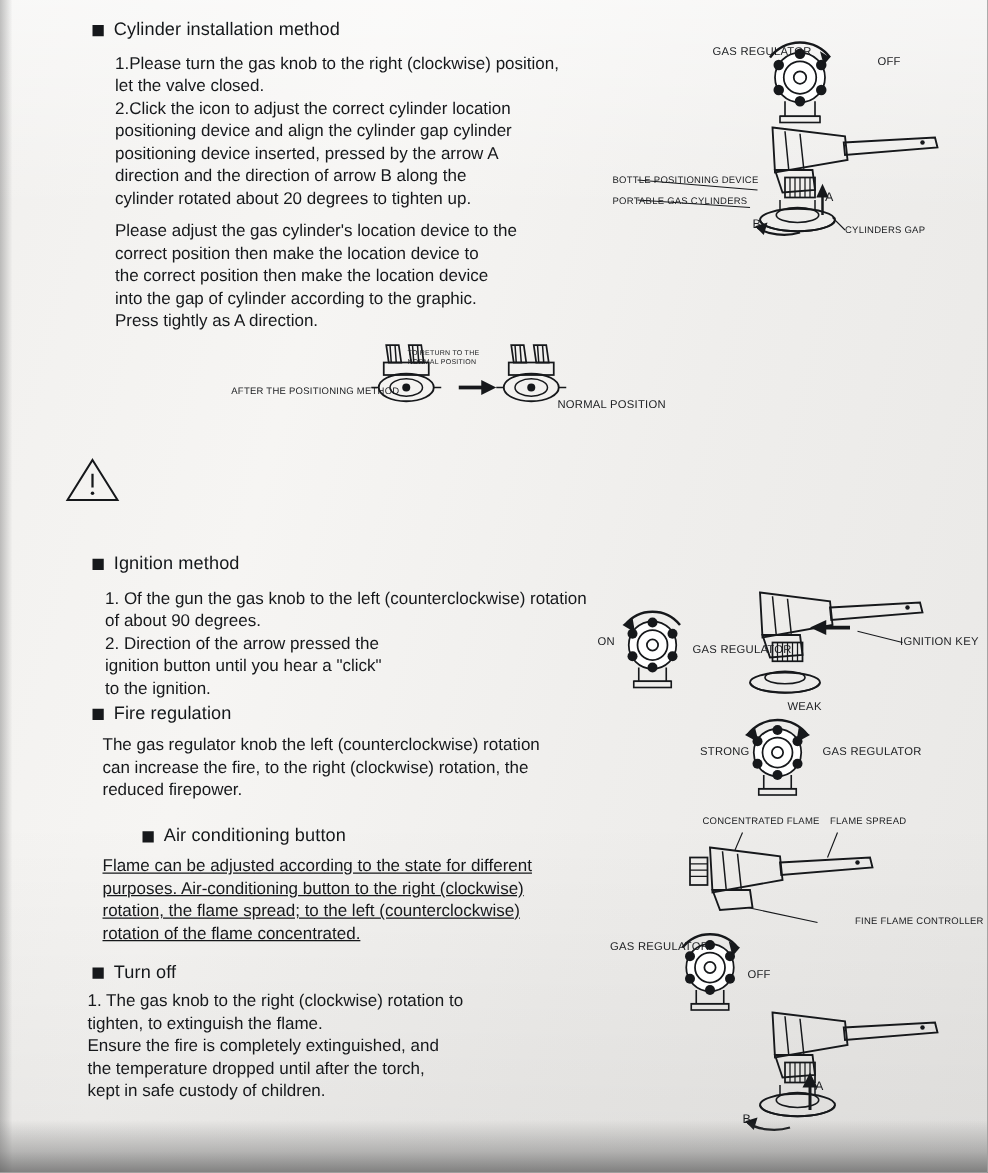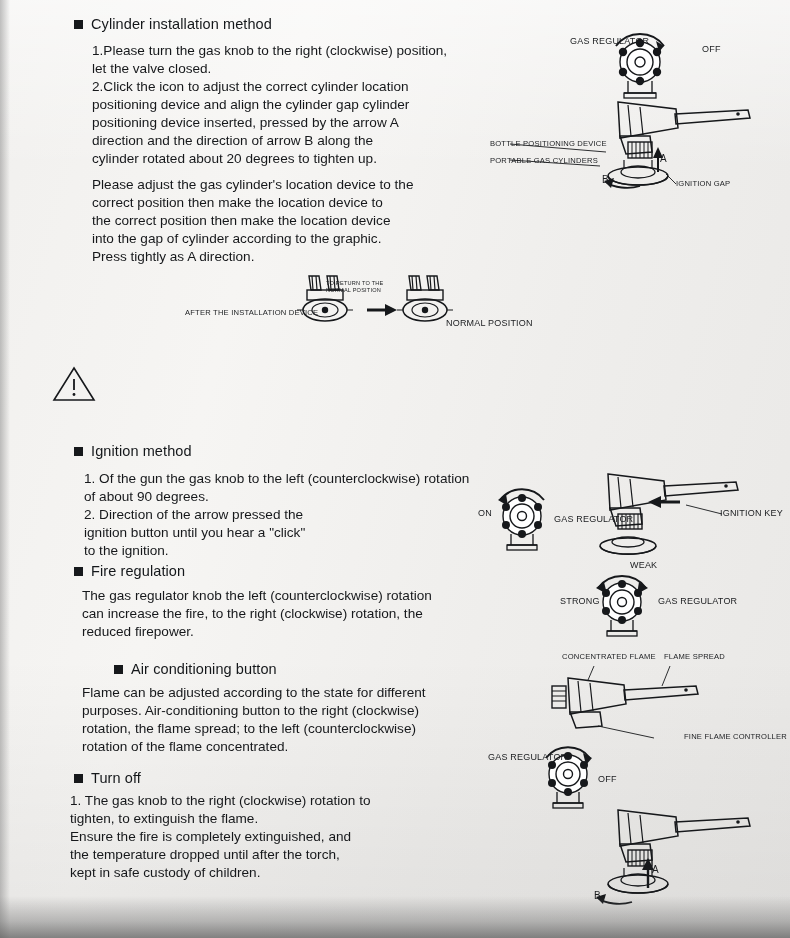--- a/index.html
+++ b/index.html
@@ -163,21 +163,21 @@
 
       <path class="ln" stroke-width="0.9" d="M30,118 L126,126"></path>
       <path class="ln" stroke-width="0.9" d="M30,134 L120,140"></path>
 
       <path class="ln" stroke-width="0.9" d="M196,158 L186,148"></path>
     </svg>
     <div class="lbl" style="left:90px; top:10px;">GAS REGULATOR</div>
     <div class="lbl" style="left:222px; top:18px;">OFF</div>
     <div class="lbl sm" style="left:10px; top:113px;">BOTTLE POSITIONING DEVICE</div>
     <div class="lbl sm" style="left:10px; top:130px;">PORTABLE GAS CYLINDERS</div>
-    <div class="lbl sm" style="left:196px; top:153px;">IGNITION GAP</div>
+    <div class="lbl sm" style="left:196px; top:153px;">CYLINDERS GAP</div>
     <div class="lbl md" style="left:180px; top:127px;">A</div>
     <div class="lbl md" style="left:122px; top:148px;">B</div>
   </div>
 
   <div class="fig" style="left:185px; top:262px; width:360px; height:78px;">
     <svg width="360" height="78" viewBox="0 0 360 78">
 
       <g transform="translate(152,14)">
         <path class="ln" stroke-width="1.4" fill="#fff" d="M-28,0 L-18,0 L-16,14 L-26,14 Z"></path>
         <path class="ln" stroke-width="1.4" fill="#fff" d="M-10,0 L0,0 L2,14 L-8,14 Z"></path>
@@ -196,21 +196,21 @@
         <rect x="-30" y="14" width="36" height="10" class="ln" stroke-width="1.4" fill="#fff"></rect>
         <ellipse cx="-12" cy="34" rx="22" ry="11" class="ln" stroke-width="1.5" fill="#fff"></ellipse>
         <ellipse cx="-12" cy="34" rx="13" ry="7" class="ln" stroke-width="1.2" fill="#fff"></ellipse>
         <circle cx="-12" cy="34" r="3.2" class="fl"></circle>
         <path class="ln" stroke-width="1.2" d="M-34,34 L-40,34 M10,34 L16,34"></path>
       </g>
 
       <path class="ln" stroke-width="3" d="M182,48 L204,48"></path>
       <polygon class="fl" points="212,48 200,42 200,54"></polygon>
     </svg>
-    <div class="lbl sm" style="left:0px; top:46px;">AFTER THE INSTALLATION DEVICE</div>
+    <div class="lbl sm" style="left:0px; top:46px;">AFTER THE POSITIONING METHOD</div>
     <div class="lbl" style="left:141px; top:18px; font-size:5.6px; line-height:1.25; white-space:pre-line;">TO RETURN TO THE
 NORMAL POSITION</div>
     <div class="lbl" style="left:261px; top:56px;">NORMAL POSITION</div>
   </div>
 
   <div class="warn-wrap" style="left:52px; top:362px; width:520px;">
     <svg class="tri" viewBox="0 0 44 36">
       <path class="ln" stroke-width="1.6" d="M22,2 L42,34 L2,34 Z" fill="none"></path>
       <path class="ln" stroke-width="1.8" d="M22,13 L22,24"></path>
       <circle cx="22" cy="28.5" r="1.4" class="fl"></circle>
@@ -311,21 +311,21 @@
     </svg>
     <div class="lbl" style="left:70px; top:0px;">WEAK</div>
     <div class="lbl" style="left:0px; top:36px;">STRONG</div>
     <div class="lbl" style="left:98px; top:36px;">GAS REGULATOR</div>
   </div>
 
   <div class="blk heading" style="left:62px; top:661px;margin-left:40px;">
     <span class="bullet-sq"></span>
     <span>Air conditioning button</span>
   </div>
-  <div class="blk body" style="left:70px; top:684px; width:470px;">Flame can be adjusted according to the state for different
+  <div class="blk body" style="left:70px; top:684px; width:470px;text-decoration:underline;">Flame can be adjusted according to the state for different
 purposes. Air-conditioning button to the right (clockwise)
 rotation, the flame spread; to the left (counterclockwise)
 rotation of the flame concentrated.</div>
 
   <div class="fig" style="left:548px; top:652px; width:235px; height:100px;">
     <svg width="235" height="100" viewBox="0 0 235 100">
       <g transform="translate(10,22)">
         <path class="ln" stroke-width="1.5" d="M66,16 L138,12 L140,20 L67,26 Z" fill="#fff"></path>
         <circle cx="128" cy="16" r="1.8" class="fl"></circle>
         <path class="ln" stroke-width="1.5" fill="#fff" d="M10,4 L66,11 L68,30 L12,40 Z"></path>

